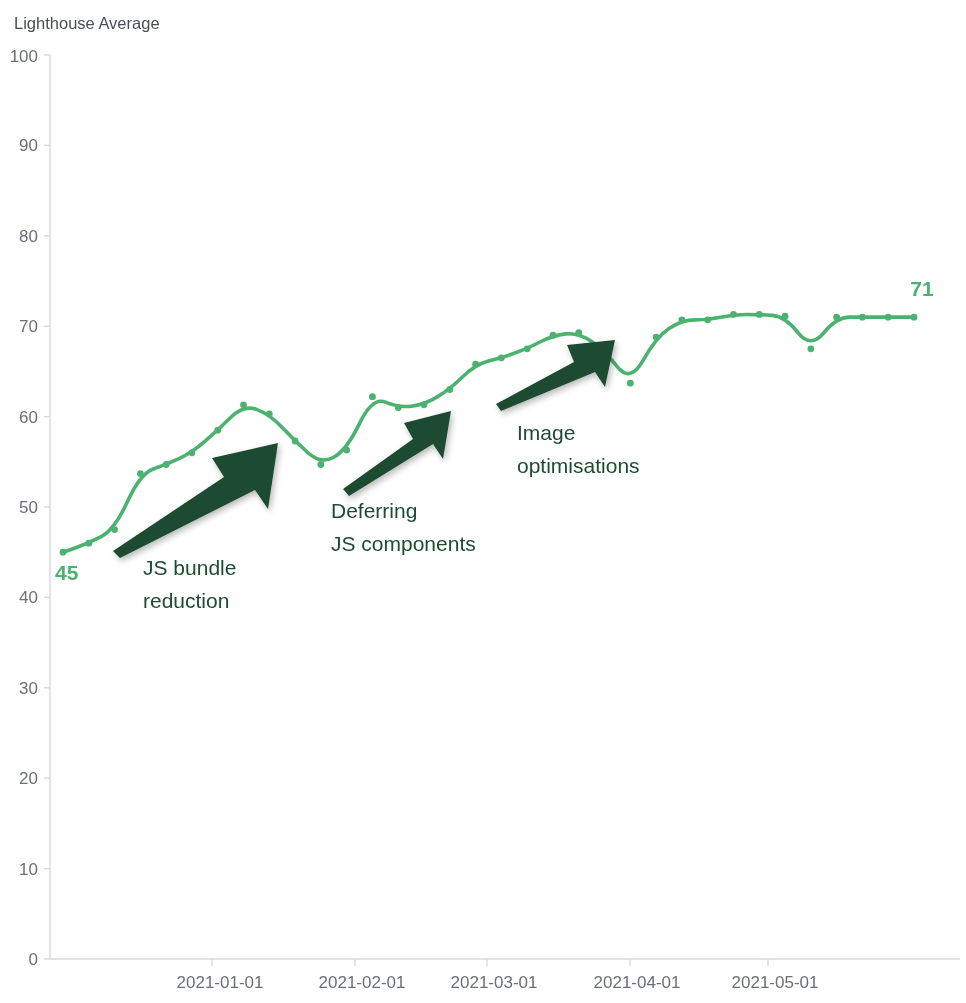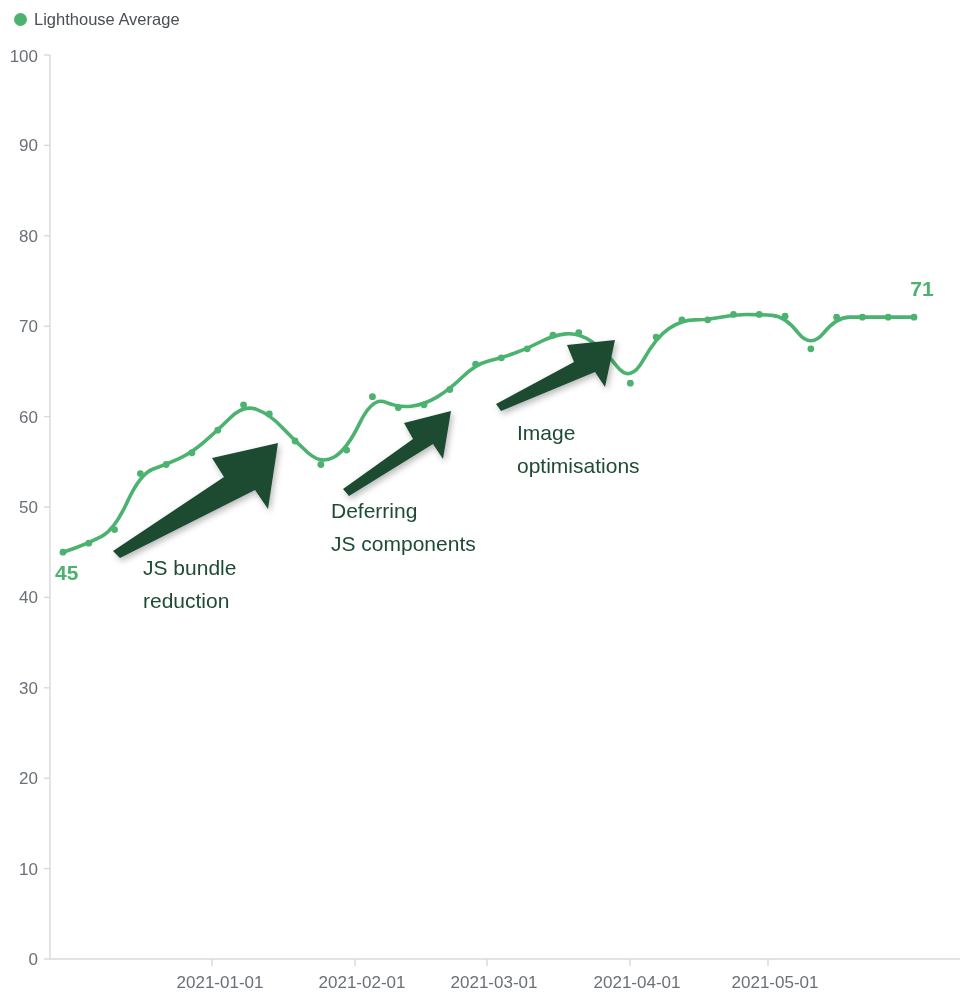--- a/index.html
+++ b/index.html
@@ -24,20 +24,21 @@
 
   
   .legend {
     position: absolute;
     left: 14px;
     top: 8px;
     display: flex;
     align-items: center;
     gap: 7px;
     height: 22px;
+    flex-direction: column;
   }
   .legend-swatch {
     width: 13px;
     height: 13px;
     border-radius: 50%;
     background: #4cb26f;
     display: block;
   }
   .legend-label {
     font-size: 16.5px;

